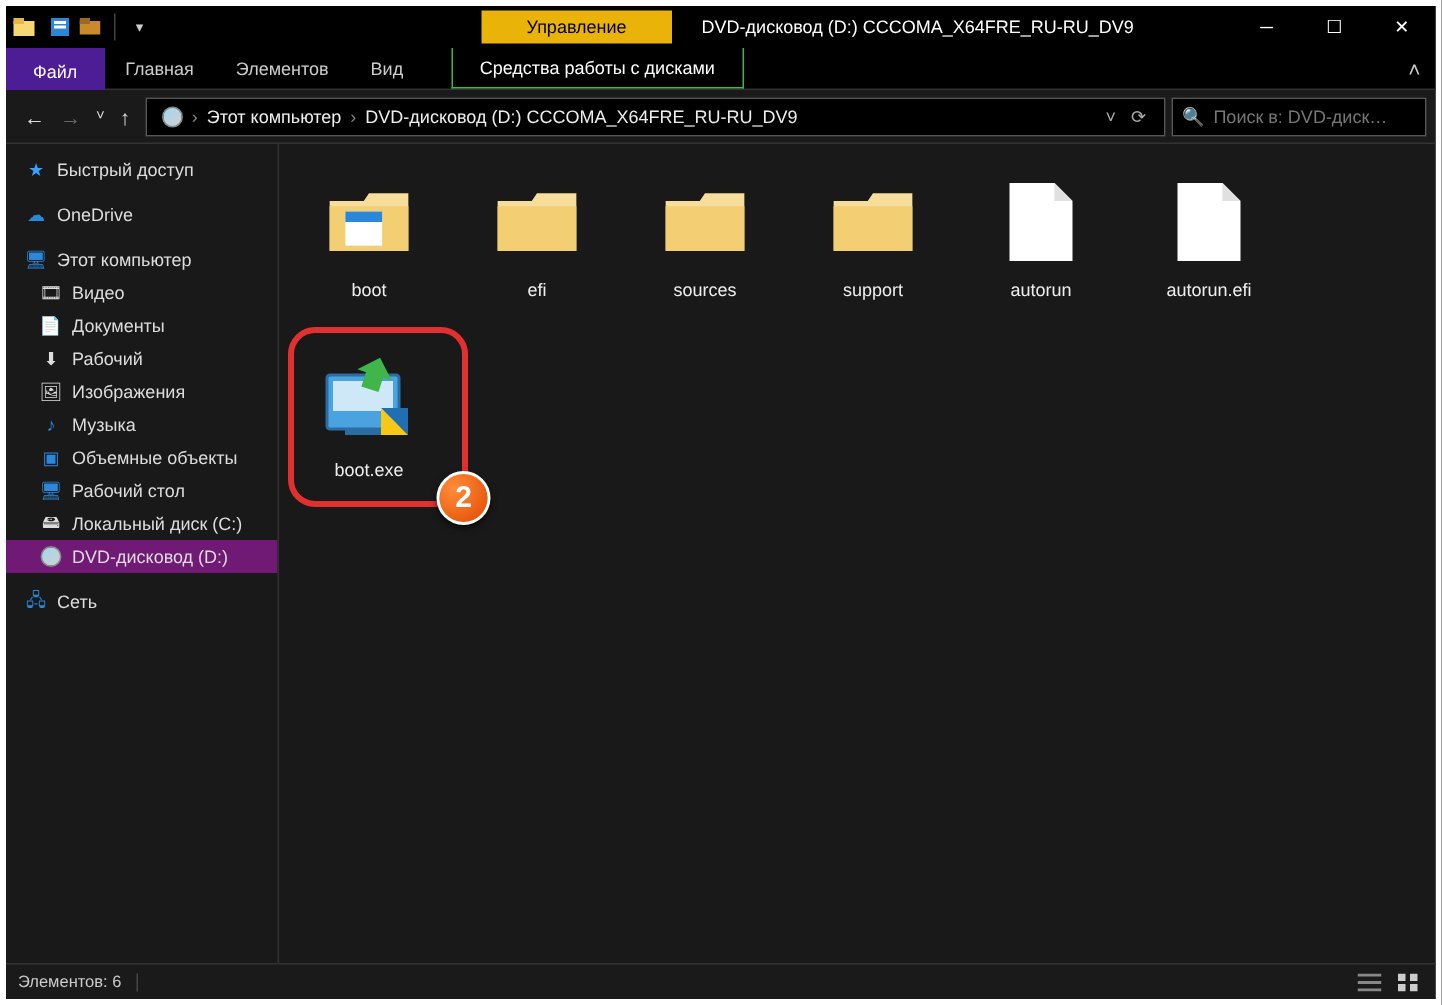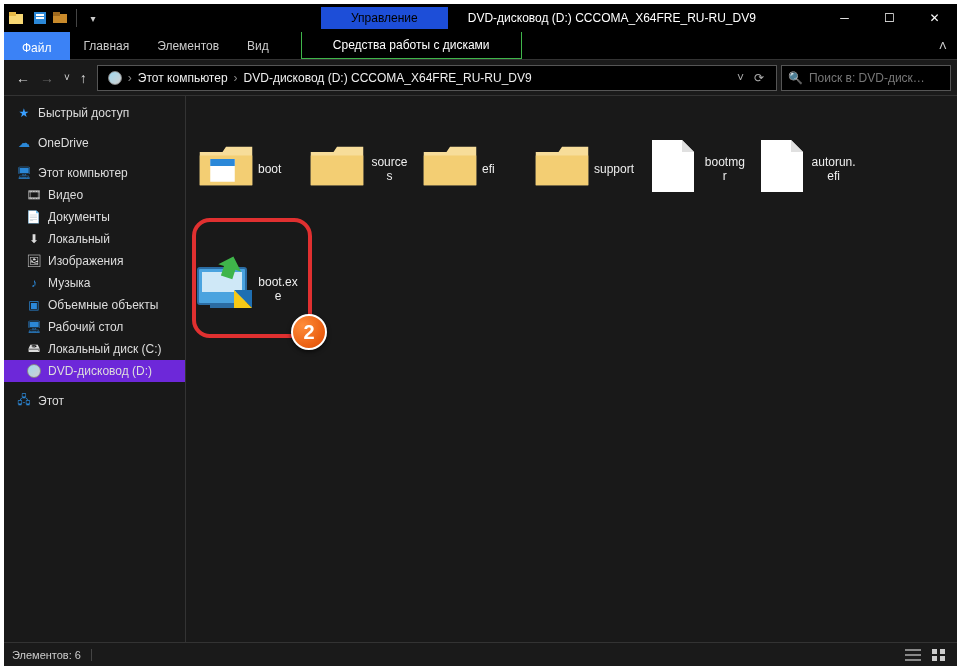--- a/index.html
+++ b/index.html
@@ -4,50 +4,50 @@
 <style>
 * { margin: 0; padding: 0; box-sizing: border-box; font-family: "Segoe UI", Tahoma, sans-serif; }
 body { background: #f0f0f0; width: 961px; height: 670px; overflow: hidden; position: relative; }
 .window { width: 961px; height: 670px; background: #000; border: 4px solid #fff; position: relative; display: flex; flex-direction: column; }
 
 .titlebar { height: 28px; background: #000; display: flex; align-items: center; color: #fff; font-size: 12px; }
 .titlebar .tb-left { display: flex; align-items: center; gap: 4px; padding-left: 4px; }
 .tb-icon { width: 16px; height: 16px; display: inline-flex; align-items: center; justify-content: center; }
 .qat { display: flex; align-items: center; gap: 4px; margin-left: 4px; }
 .qat .sep { width: 1px; height: 18px; background: #444; margin: 0 4px; }
-.manage-tab { background: #1d4ed8; color: #000; padding: 4px 30px; font-size: 12px; margin-left: 220px; }
+.manage-tab { background: #eab308; color: #000; padding: 4px 30px; font-size: 12px; margin-left: 220px; }
 .window-title { margin-left: 20px; font-size: 12px; color: #fff; }
 .win-controls { margin-left: auto; display: flex; }
 .win-controls > div { width: 45px; height: 28px; display: flex; align-items: center; justify-content: center; color: #fff; font-size: 12px; }
 
 .ribbon { height: 28px; background: #000; border-bottom: 1px solid #333; display: flex; align-items: stretch; color: #fff; font-size: 12px; }
-.ribbon .file-tab { background: #3b82f6; color: #fff; padding: 16px 18px; display: flex; align-items: center; }
+.ribbon .file-tab { background: #4c1d95; color: #fff; padding: 16px 18px; display: flex; align-items: center; }
 .ribbon .tab { padding: 0 14px; display: flex; align-items: center; color: #ccc; }
-.ribbon .tool-tab { padding: 0 31px; border: 1px solid #3fb54a; border-top: none; margin-left: 18px; display: flex; align-items: center; }
+.ribbon .tool-tab { padding: 0 18px; border: 1px solid #3fb54a; border-top: none; margin-left: 18px; display: flex; align-items: center; }
 
 .navbar { height: 36px; background: #1a1a1a; border-bottom: 1px solid #333; display: flex; align-items: center; padding: 0 6px; gap: 4px; }
 .nav-arrows { display: flex; align-items: center; gap: 10px; color: #ddd; font-size: 14px; padding: 0 6px; }
 .nav-arrows span { cursor: default; }
 .breadcrumb { flex: 1; height: 26px; border: 1px solid #555; background: #000; display: flex; align-items: center; padding: 0 6px; color: #eee; font-size: 12px; gap: 0; }
 .breadcrumb .bc-item { padding: 0 4px; display: flex; align-items: center; gap: 6px; }
 .breadcrumb .bc-sep { color: #888; padding: 0 2px; }
 .breadcrumb .bc-right { margin-left: auto; display: flex; gap: 10px; align-items: center; padding-right: 6px; }
 .searchbox { width: 170px; height: 26px; border: 1px solid #555; background: #000; display: flex; align-items: center; padding: 0 6px; color: #777; font-size: 12px; gap: 6px; }
 
 .body { flex: 1; display: flex; background: #191919; min-height: 0; }
 
 .sidebar { width: 182px; background: #191919; border-right: 1px solid #333; padding: 6px 0; overflow: hidden; }
 .sidebar .group { margin-bottom: 8px; }
 .sidebar .item { display: flex; align-items: center; gap: 6px; padding: 3px 6px 3px 22px; color: #ddd; font-size: 12px; white-space: nowrap; overflow: hidden; text-overflow: ellipsis; }
 .sidebar .item.root { padding-left: 12px; }
-.sidebar .item.selected { background: #6d28d9; }
+.sidebar .item.selected { background: #701a75; }
 .sb-icon { width: 16px; height: 16px; display: inline-flex; align-items: center; justify-content: center; flex-shrink: 0; }
 
 .filegrid { flex: 1; position: relative; padding: 10px 8px; display: flex; flex-wrap: wrap; align-content: flex-start; gap: 8px 8px; }
-.file-item { width: 104px; height: 110px; display: flex; flex-direction: row; align-items: center; justify-content: flex-start; padding-top: 10px; color: #eee; font-size: 12px; text-align: center; position: relative; }
+.file-item { width: 104px; height: 110px; display: flex; flex-direction: column; align-items: center; justify-content: flex-start; padding-top: 10px; color: #eee; font-size: 12px; text-align: center; position: relative; }
 .file-item .fi-icon { width: 64px; height: 64px; display: flex; align-items: center; justify-content: center; }
 .file-item .fi-label { margin-top: 6px; word-break: break-word; }
 
 .highlight-box { position: absolute; border: 4px solid #e03030; border-radius: 18px; pointer-events: none; }
 .step-badge { position: absolute; width: 36px; height: 36px; border-radius: 50%; background: radial-gradient(circle at 30% 30%, #ff8c3a, #e04a00); border: 2px solid #fff; color: #fff; font-weight: bold; font-size: 20px; display: flex; align-items: center; justify-content: center; box-shadow: 0 2px 4px rgba(0,0,0,.6); }
 
 .statusbar { height: 24px; background: #1a1a1a; border-top: 1px solid #333; display: flex; align-items: center; color: #ccc; font-size: 11px; padding: 0 8px; }
 .statusbar .sb-text { padding-right: 10px; border-right: 1px solid #444; }
 .statusbar .layout-icons { margin-left: auto; display: flex; gap: 6px; align-items: center; }
 .layout-icons .li { width: 20px; height: 16px; display: flex; align-items: center; justify-content: center; }
@@ -153,21 +153,21 @@
         <div class="item">
             <span class="sb-icon">🎞</span>
             <span>Видео</span>
           </div>
         <div class="item">
             <span class="sb-icon">📄</span>
             <span>Документы</span>
           </div>
         <div class="item">
             <span class="sb-icon">⬇</span>
-            <span>Локальный</span>
+            <span>Рабочий</span>
           </div>
         <div class="item">
             <span class="sb-icon">🖼</span>
             <span>Изображения</span>
           </div>
         <div class="item">
             <span class="sb-icon" style="color:#2b88d8;">♪</span>
             <span>Музыка</span>
           </div>
         <div class="item">
@@ -185,21 +185,21 @@
         <div class="item selected">
             <span class="sb-icon">
               <span class="ico-disc"></span>
             </span>
             <span>DVD-дисковод (D:)</span>
           </div>
       </div>
       <div class="group">
         <div class="item root">
           <span class="sb-icon" style="color:#2b88d8;">🖧</span>
-          <span>Этот</span>
+          <span>Сеть</span>
         </div>
       </div>
     </div>
 
     <div class="filegrid">
 
       <div class="file-item">
         <div class="fi-icon">
           <svg class="folder-svg" viewBox="0 0 64 52">
               <path d="M2 10h26l4-6h30v44H2z" fill="#f7dd9a"></path>
@@ -210,48 +210,48 @@
         </div>
         <div class="fi-label">boot</div>
       </div>
       <div class="file-item">
         <div class="fi-icon">
           <svg class="folder-svg" viewBox="0 0 64 52">
               <path d="M2 10h26l4-6h30v44H2z" fill="#f7dd9a"></path>
               <path d="M2 14h60v34H2z" fill="#f3ce73"></path>
             </svg>
         </div>
-        <div class="fi-label">sources</div>
+        <div class="fi-label">efi</div>
       </div>
       <div class="file-item">
         <div class="fi-icon">
           <svg class="folder-svg" viewBox="0 0 64 52">
               <path d="M2 10h26l4-6h30v44H2z" fill="#f7dd9a"></path>
               <path d="M2 14h60v34H2z" fill="#f3ce73"></path>
             </svg>
         </div>
-        <div class="fi-label">efi</div>
+        <div class="fi-label">sources</div>
       </div>
       <div class="file-item">
         <div class="fi-icon">
           <svg class="folder-svg" viewBox="0 0 64 52">
               <path d="M2 10h26l4-6h30v44H2z" fill="#f7dd9a"></path>
               <path d="M2 14h60v34H2z" fill="#f3ce73"></path>
             </svg>
         </div>
         <div class="fi-label">support</div>
       </div>
       <div class="file-item">
         <div class="fi-icon">
           <svg class="paper-svg" viewBox="0 0 46 56">
               <path d="M2 2h30l12 12v40H2z" fill="#fff"></path>
               <path d="M32 2v12h12z" fill="#e0e0e0"></path>
             </svg>
         </div>
-        <div class="fi-label">bootmgr</div>
+        <div class="fi-label">autorun</div>
       </div>
       <div class="file-item">
         <div class="fi-icon">
           <svg class="paper-svg" viewBox="0 0 46 56">
               <path d="M2 2h30l12 12v40H2z" fill="#fff"></path>
               <path d="M32 2v12h12z" fill="#e0e0e0"></path>
             </svg>
         </div>
         <div class="fi-label">autorun.efi</div>
       </div>

